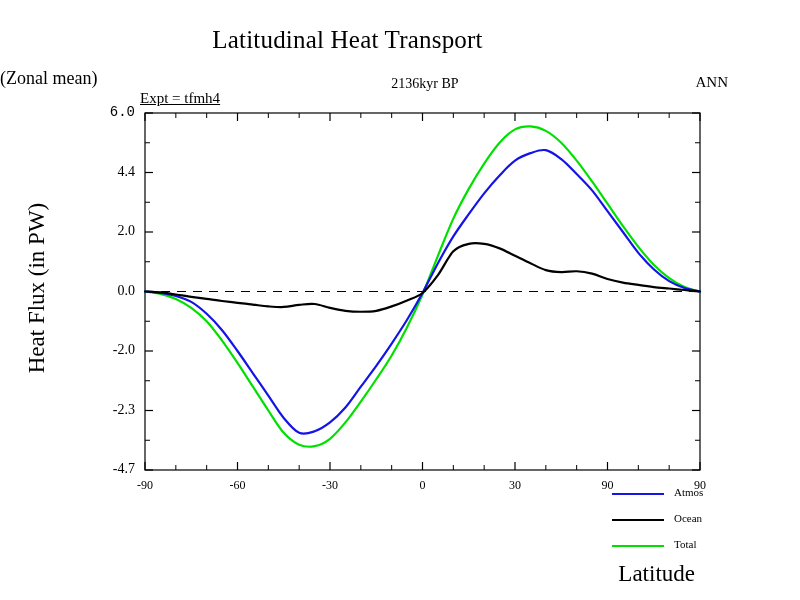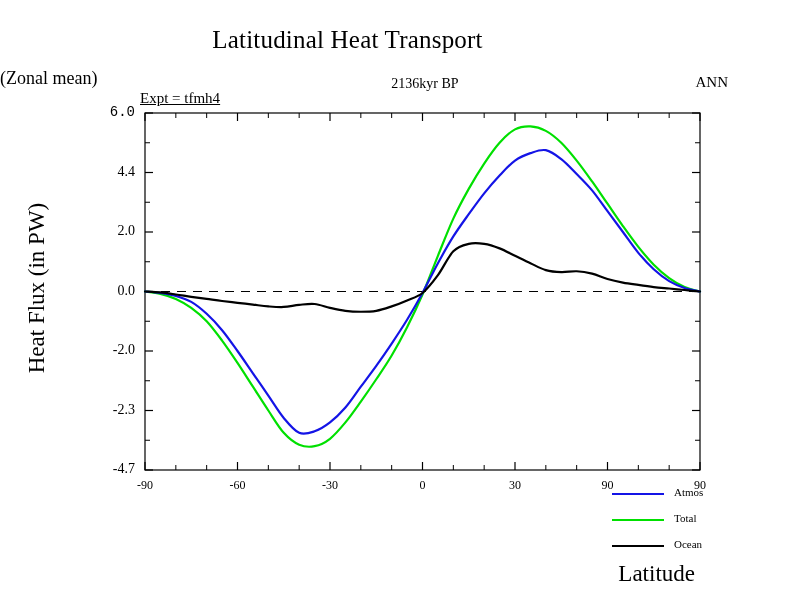--- a/index.html
+++ b/index.html
@@ -222,22 +222,22 @@
       <div class="tick-label-x" style="left: 587.5px; top: 478px;">90</div>
       <div class="tick-label-x" style="left: 680px; top: 478px;">90</div>
     </div>
 
   <div class="legend">
     <div class="legend-row">
       <div class="legend-swatch" style="background:#1414e6;"></div>
       <div class="legend-text">Atmos</div>
     </div>
     <div class="legend-row">
+      <div class="legend-swatch" style="background:#000000;"></div>
+      <div class="legend-text">Ocean</div>
+    </div>
+    <div class="legend-row">
       <div class="legend-swatch" style="background:#00e000;"></div>
       <div class="legend-text">Total</div>
     </div>
-    <div class="legend-row">
-      <div class="legend-swatch" style="background:#000000;"></div>
-      <div class="legend-text">Ocean</div>
-    </div>
   </div>
 
 </div>
 
 </body></html>

